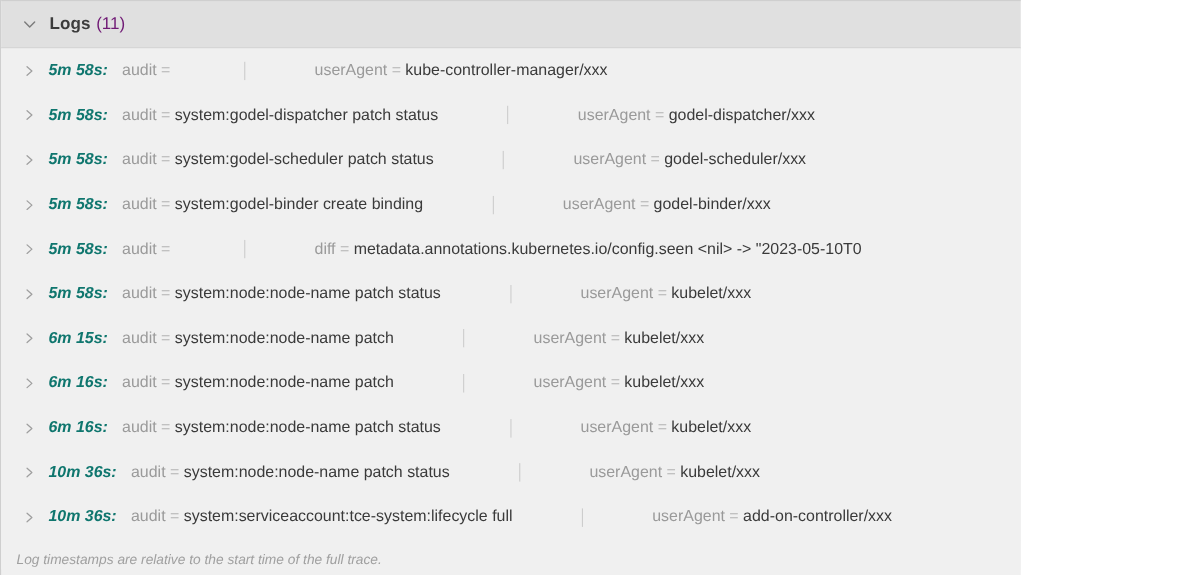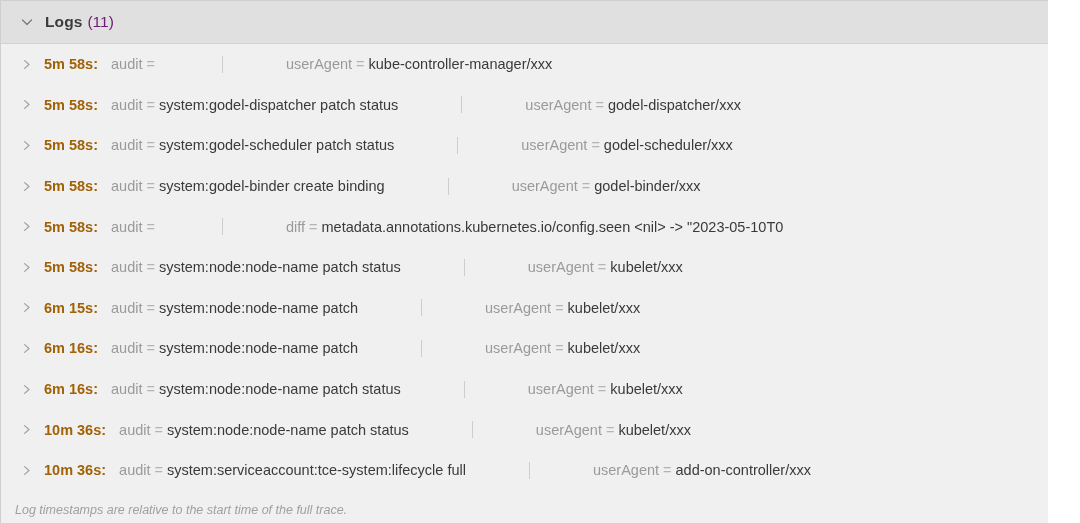--- a/index.html
+++ b/index.html
@@ -11,21 +11,21 @@
     width: 1080px;
     height: 523px;
     overflow: hidden;
     background: #ffffff;
     font-family: "Liberation Sans", sans-serif;
     -webkit-font-smoothing: antialiased;
   }
 
   .logs-panel {
     position: relative;
-    width: 1048px;
+    width: 928px;
     height: 523px;
     box-sizing: border-box;
     background: #f0f0f0;
     border-left: 1px solid #cfcfcf;
     overflow: hidden;
   }
 
   
   .logs-header {
     display: flex;
@@ -77,23 +77,24 @@
     width: 13px;
     height: 13px;
     flex: 0 0 13px;
     display: block;
     margin-right: 11px;
     opacity: .62;
   }
   .ts {
     font-size: 14.5px;
     font-weight: bold;
-    color: #a16207;
+    color: #0f766e;
     flex: 0 0 auto;
     margin-right: 13px;
+    font-style: italic;
   }
   .fields {
     display: flex;
     align-items: center;
     min-width: 0;
     flex: 1 1 auto;
     overflow: hidden;
     white-space: nowrap;
     gap: 48px;
   }

